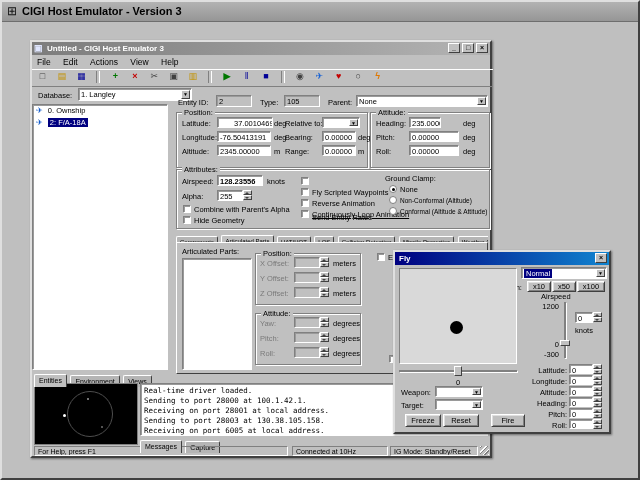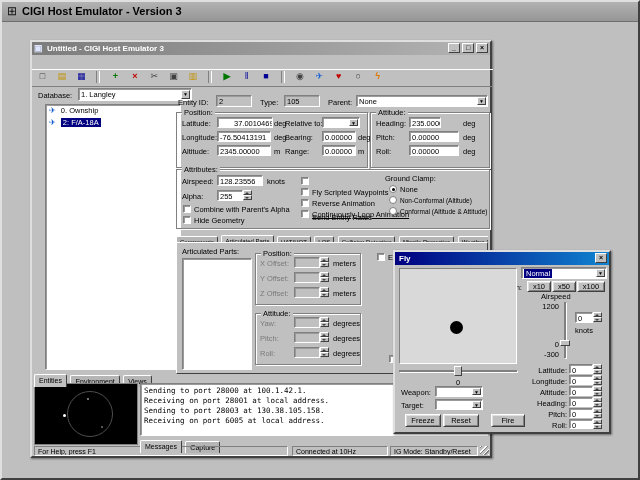--- a/index.html
+++ b/index.html
@@ -90,20 +90,27 @@
   <div class="win a" style="left:28px;top:38px;width:458px;height:414px;z-index:1;">
 
     <div class="tbar a">
       <span class="wico">▣</span>
       <span class="ttext">Untitled - CIGI Host Emulator 3</span>
       <span class="wb" style="right:30px;">_</span>
       <span class="wb" style="right:16px;">□</span>
       <span class="wb" style="right:2px;">×</span>
     </div>
 
+    <div class="menubar a" style="left:0;top:14px;width:458px;height:13px;">
+      <span class="menu">File</span>
+      <span class="menu">Edit</span>
+      <span class="menu">Actions</span>
+      <span class="menu">View</span>
+      <span class="menu">Help</span>
+    </div>
 
     <div class="toolbar a" style="left:0;top:27px;width:458px;padding-left:3px;">
       <span class="tbi">□</span>
       <span class="tbi c-yel">▤</span>
       <span class="tbi c-blu">▦</span>
       <span class="tsep"></span>
       <span class="tbi c-grn">+</span>
       <span class="tbi c-red">×</span>
       <span class="tbi">✂</span>
       <span class="tbi">▣</span>
@@ -121,21 +128,21 @@
     </div>
 
     <div class="a" style="left:0;top:45px;width:458px;height:15px;">
       <span class="lb a" style="left:6px;top:4px;">Database:</span>
       <span class="combo a" style="left:46px;top:1px;width:114px;height:13px;">
         <span>1. Langley</span>
         <span class="carrow">▼</span>
       </span>
     </div>
 
-    <div class="tree a" style="left:13px;top:62px;width:134px;height:264px;">
+    <div class="tree a" style="left:0;top:62px;width:134px;height:264px;">
       <div class="titem">
         <span class="ticon">✈</span>
         <span>0. Ownship</span>
       </div>
       <div class="titem">
         <span class="ticon">✈</span>
         <span class="tsel">2: F/A-18A</span>
       </div>
     </div>
 
@@ -146,20 +153,21 @@
     </div>
 
     <div class="radar a" style="left:2px;top:341px;width:104px;height:62px;">
       <div class="a" style="left:32px;top:7px;width:44px;height:44px;border:1px solid #4e4e4e;border-radius:50%;"></div>
       <div class="a" style="left:28px;top:30px;width:3px;height:3px;background:#fff;border-radius:50%;"></div>
       <div class="a" style="left:52px;top:14px;width:2px;height:2px;background:#9a9a9a;border-radius:50%;"></div>
       <div class="a" style="left:66px;top:42px;width:2px;height:2px;background:#6f6f6f;border-radius:50%;"></div>
     </div>
 
     <div class="console a" style="left:108px;top:341px;width:348px;height:53px;">
+      <div>Real-time driver loaded.</div>
       <div>Sending to port 28000 at 100.1.42.1.</div>
       <div>Receiving on port 28001 at local address.</div>
       <div>Sending to port 28003 at 130.38.105.158.</div>
       <div>Receiving on port 6005 at local address.</div>
     </div>
 
     <div class="a" style="left:108px;top:393px;width:200px;height:11px;">
       <span class="tab smalltab active">Messages</span>
       <span class="tab smalltab">Capture</span>
     </div>
@@ -211,21 +219,21 @@
       <span class="fld a" style="left:38px;top:18px;width:50px;height:11px;">0.00000</span>
       <span class="lb a" style="left:92px;top:20px;">deg</span>
       <span class="lb a" style="left:5px;top:34px;">Roll:</span>
       <span class="fld a" style="left:38px;top:32px;width:50px;height:11px;">0.00000</span>
       <span class="lb a" style="left:92px;top:34px;">deg</span>
     </div>
 
     <div class="gb a" style="left:144px;top:127px;width:312px;height:58px;">
       <span class="legend">Attributes:</span>
       <span class="lb a" style="left:5px;top:7px;">Airspeed:</span>
-      <span class="fld a" style="left:40px;top:5px;width:46px;height:11px;">128.23556</span>
+      <span class="fld a" style="left:40px;top:5px;width:46px;height:11px;font-weight:bold;">128.23556</span>
       <span class="lb a" style="left:90px;top:7px;">knots</span>
       <span class="lb a" style="left:5px;top:22px;">Alpha:</span>
       <span class="fld a" style="left:40px;top:20px;width:26px;height:11px;">255</span>
       <span class="spin a" style="left:66px;top:20px;">
           <span class="sb up"></span>
           <span class="sb dn"></span>
         </span>
       <span class="cb a" style="left:6px;top:35px;"></span>
       <span class="lb a" style="left:17px;top:35px;">Combine with Parent's Alpha</span>
       <span class="cb a" style="left:6px;top:46px;"></span>

